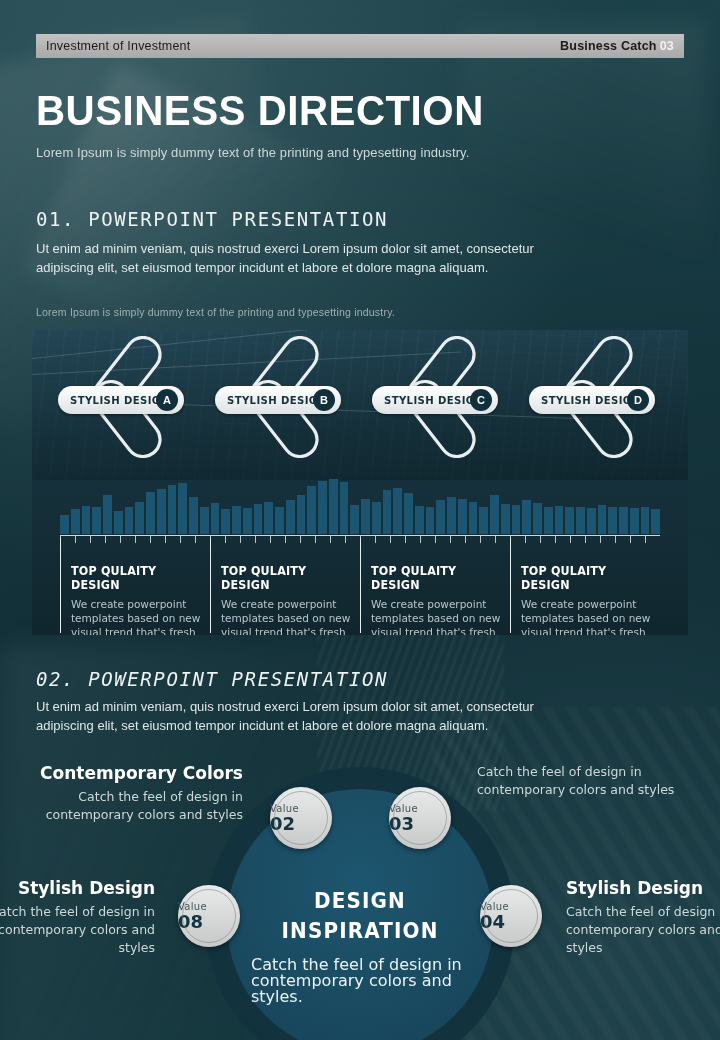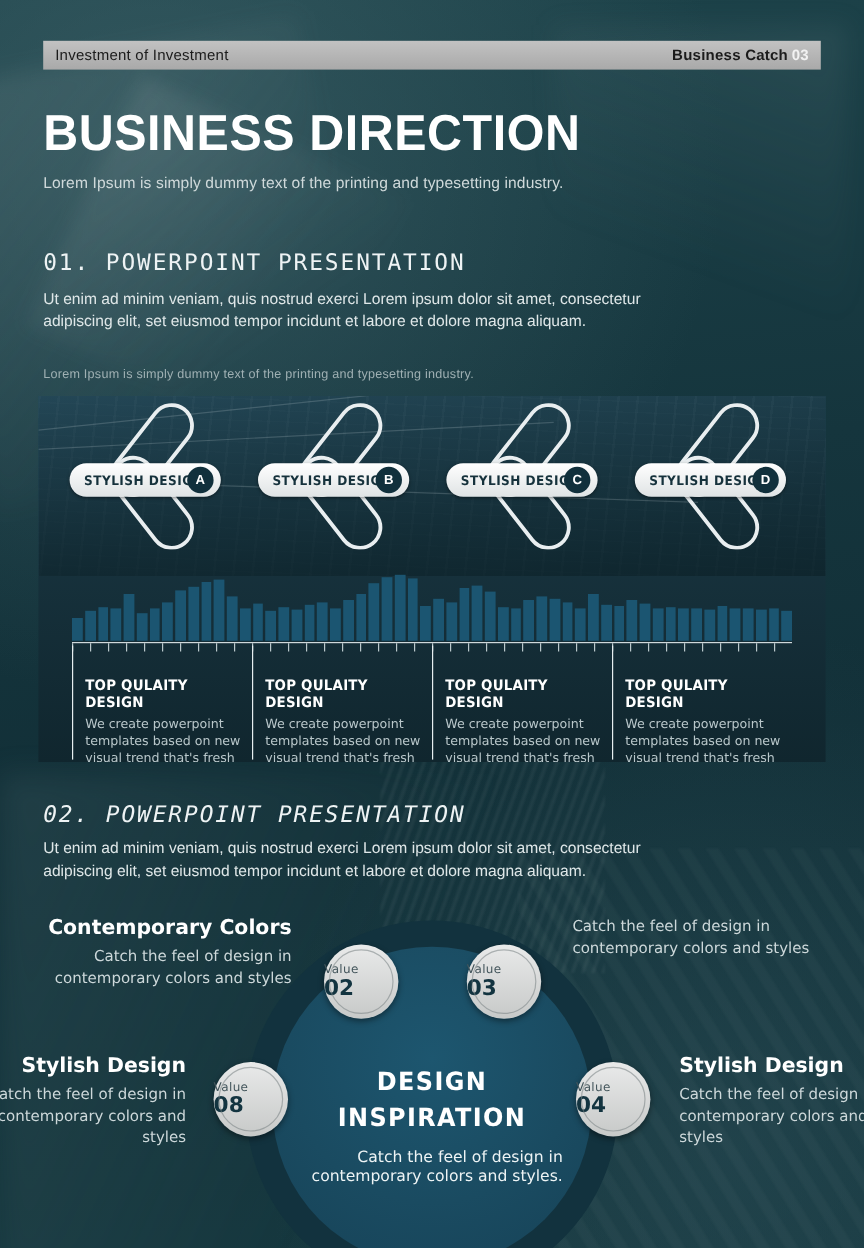--- a/index.html
+++ b/index.html
@@ -139,22 +139,22 @@
     position:absolute; left:50%; top:44px; transform:translateX(-50%);
     width:266px; height:266px; border-radius:50%;
     background:radial-gradient(circle at 50% 35%, #1d566f 0%, #1a4b61 55%, #164257 100%);
   }
   .core .t1{ position:absolute; left:0; right:0; top:100px; text-align:center;
              font-size:21px; font-weight:bold; letter-spacing:1.2px; color:#fff;
              font-family:"DejaVu Sans", sans-serif; transform:scaleX(.95);}
   .core .t2{ position:absolute; left:0; right:0; top:130px; text-align:center;
              font-size:21px; font-weight:bold; letter-spacing:1.2px; color:#fff;
              font-family:"DejaVu Sans", sans-serif; transform:scaleX(.95);}
-  .core .t3{ position:absolute; left:24px; right:24px; top:168px; text-align:right;
-             font-size:13px; line-height:16px; color:#eef4f5;
+  .core .t3{ position:absolute; left:24px; right:24px; top:168px; text-align:left;
+             font-size:16px; line-height:16px; color:#eef4f5;
              font-family:"DejaVu Sans", sans-serif;}
 
   .node{
     position:absolute; width:62px; height:62px; border-radius:50%;
     background:linear-gradient(180deg,#e9eaea,#c7c9c8);
     box-shadow:0 2px 5px rgba(0,0,0,.45);
     display:flex; flex-direction:column; align-items:flex-start; justify-content:center;
   }
   .node:after{
     content:""; position:absolute; left:4px; top:4px; right:4px; bottom:4px;

